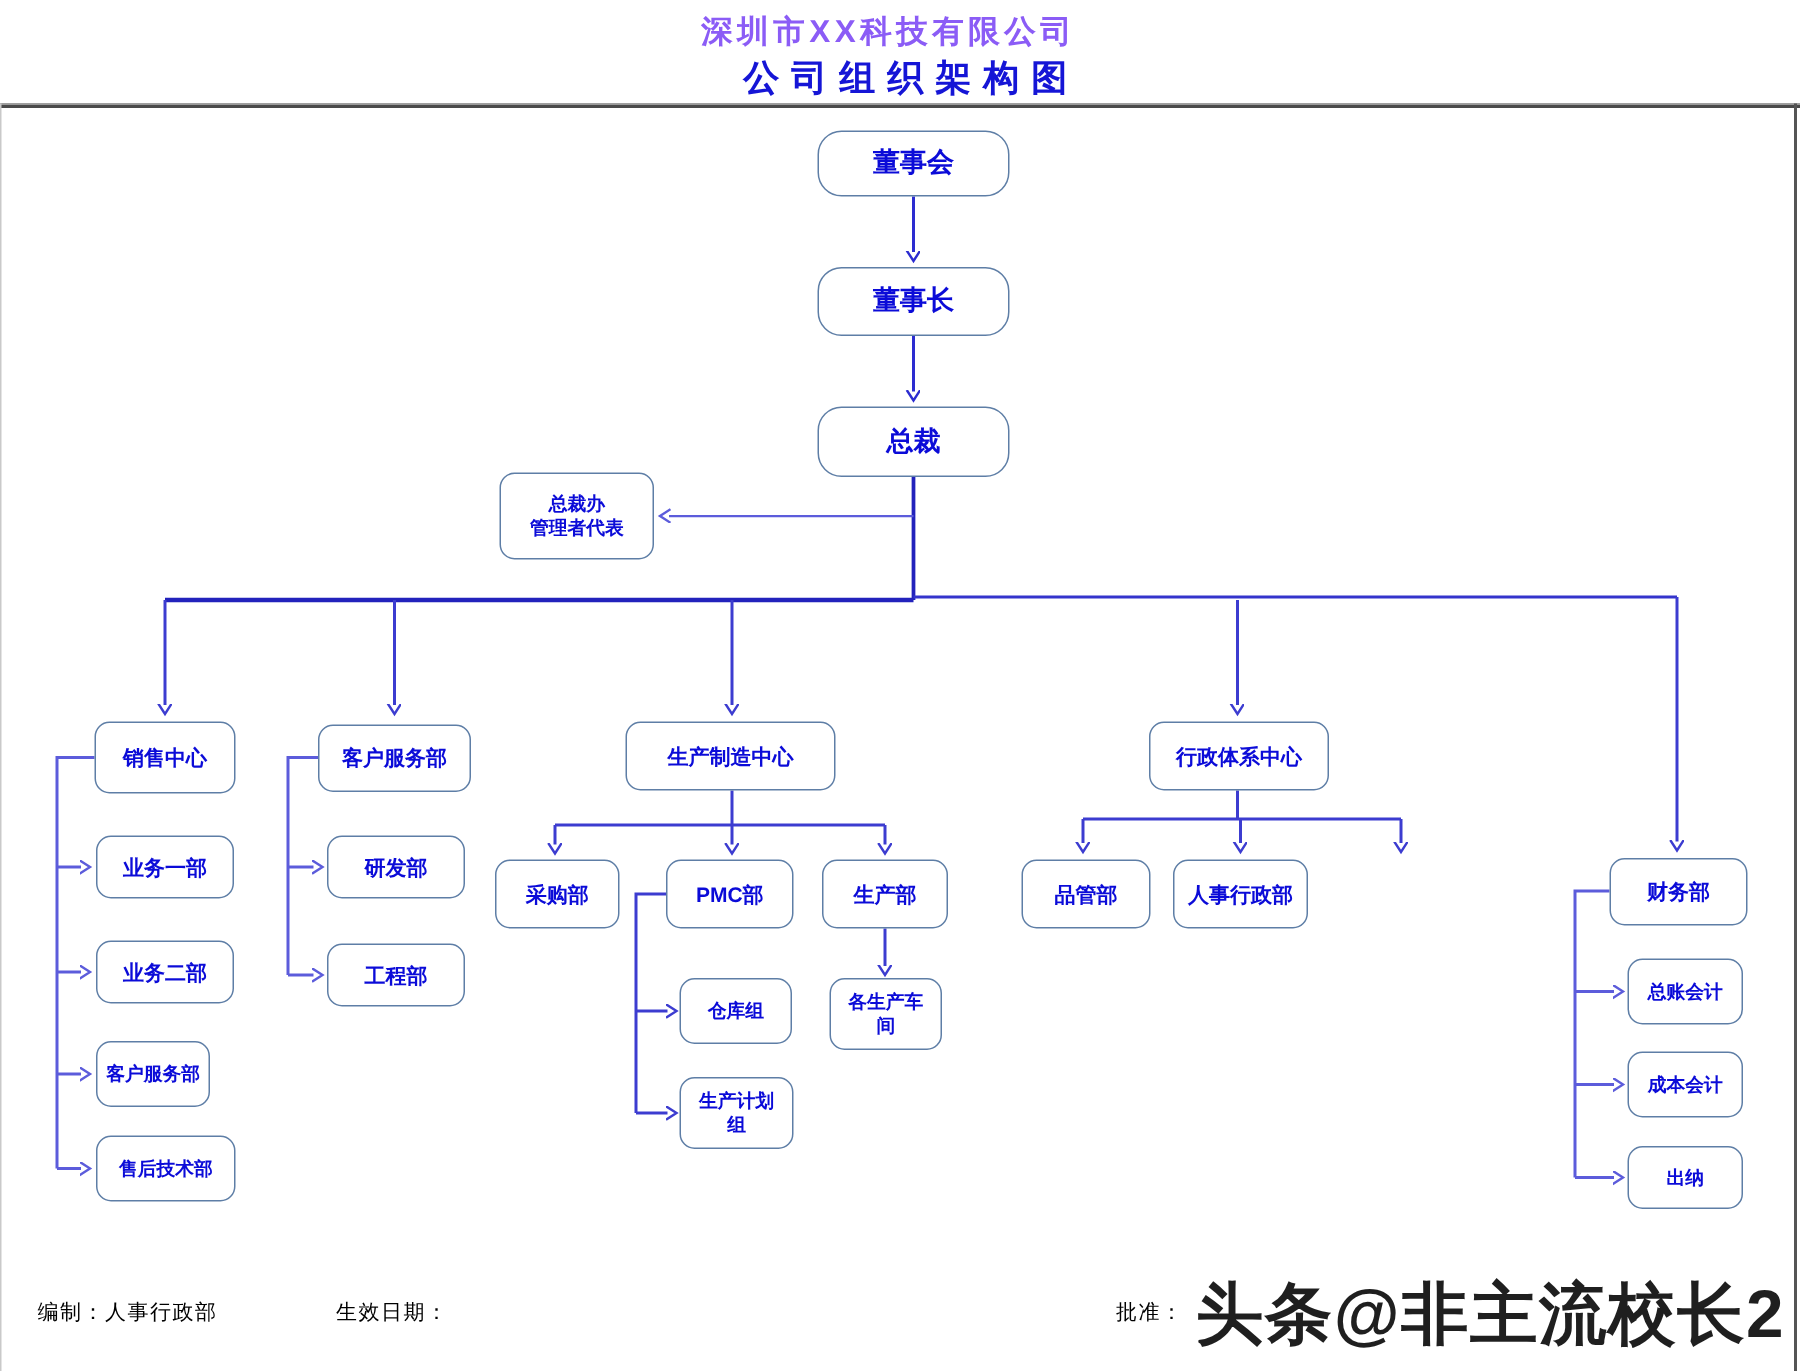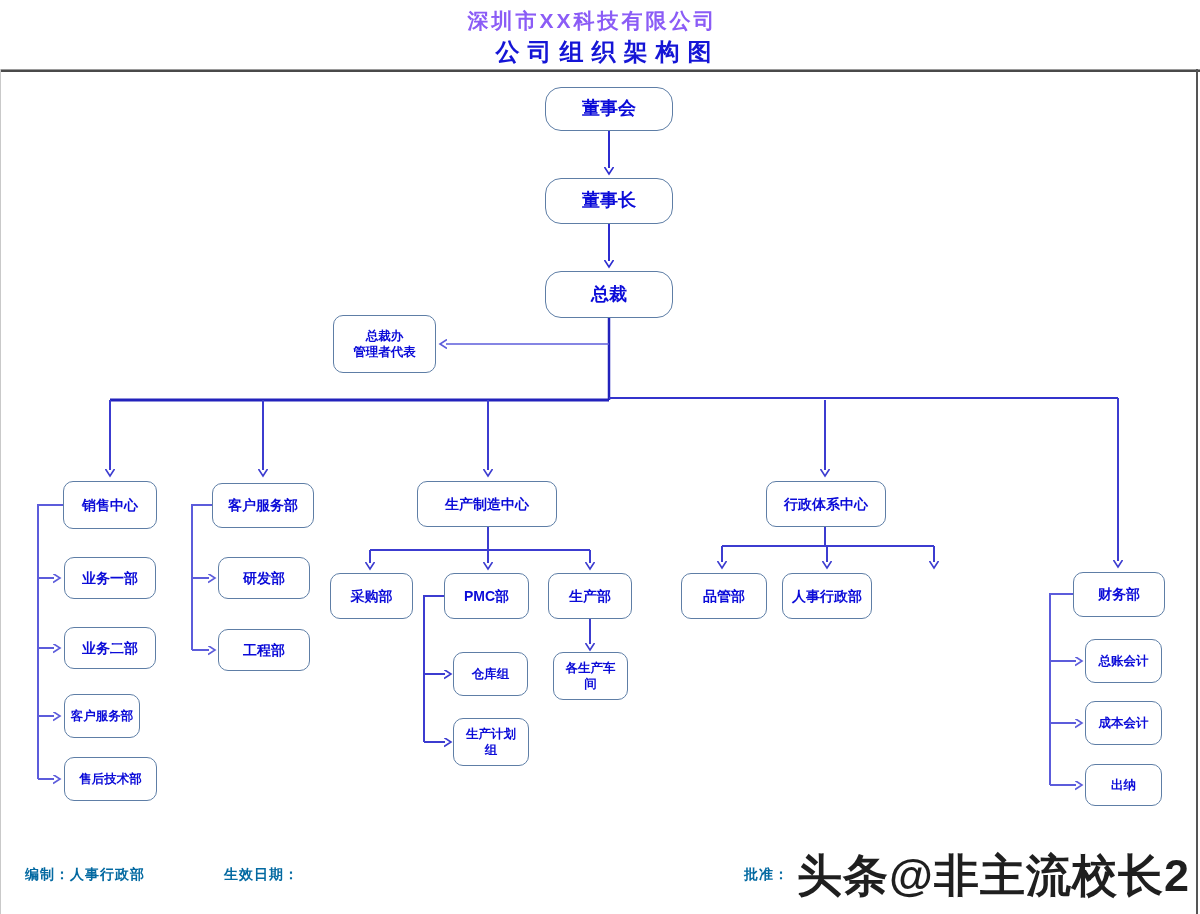--- a/index.html
+++ b/index.html
@@ -17,21 +17,21 @@
 
   .node{position:absolute;background:#fff;border:1.5px solid #5e7ea6;border-radius:10px;
         display:flex;align-items:center;justify-content:center;text-align:center;
         color:#0b0bd8;font-weight:bold;font-size:14px;line-height:1.3;
         white-space:pre-line;box-sizing:border-box;}
   .node.lg{font-size:18px;border-radius:16px;}
   .node.sm{font-size:12.5px;}
 
   svg.wires{position:absolute;left:0;top:0;width:1200px;height:914px;}
 
-  .footer-text{position:absolute;top:866px;font-size:14px;font-weight:bold;color:#0369a1;letter-spacing:1px;}
+  .footer-text{position:absolute;top:866px;font-size:14px;font-weight:normal;color:#000000;letter-spacing:1px;}
   .watermark{position:absolute;top:846px;right:10px;font-size:45px;font-weight:bold;color:#1f1f1f;letter-spacing:1px;
         text-shadow:-2px -2px 0 #fff,2px -2px 0 #fff,-2px 2px 0 #fff,2px 2px 0 #fff,0 -2px 0 #fff,0 2px 0 #fff,-2px 0 0 #fff,2px 0 0 #fff;}
 </style>
 </head>
 <body>
 
 <div id="page">
 
   <div class="company-title">深圳市XX科技有限公司</div>
   <div class="chart-title">公司组织架构图</div>

